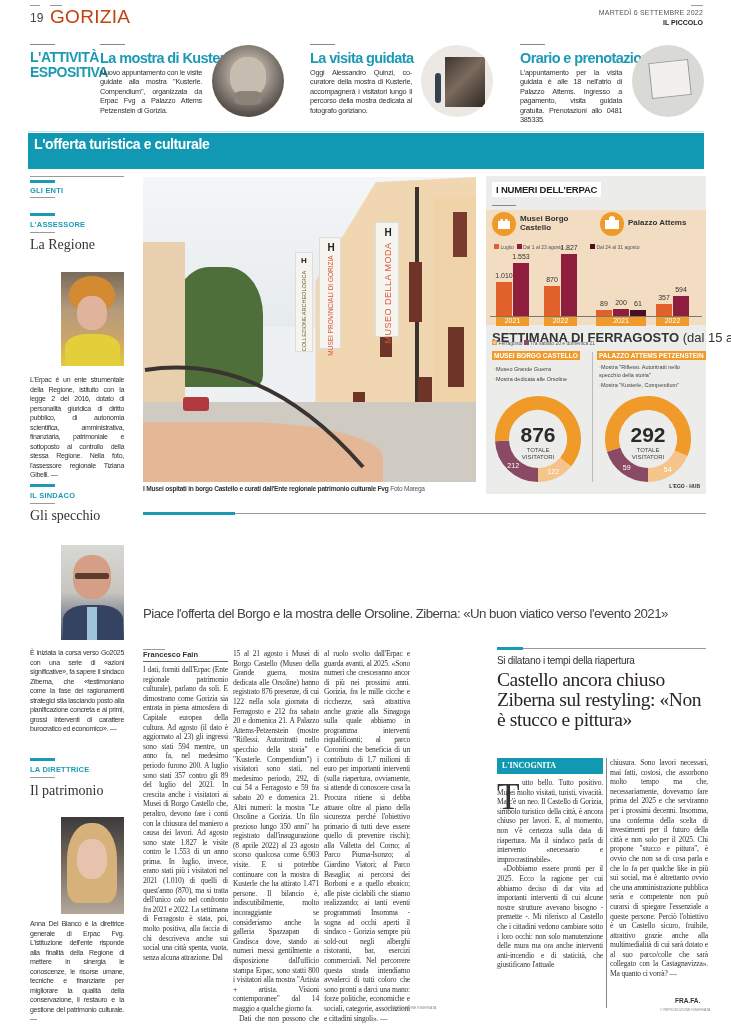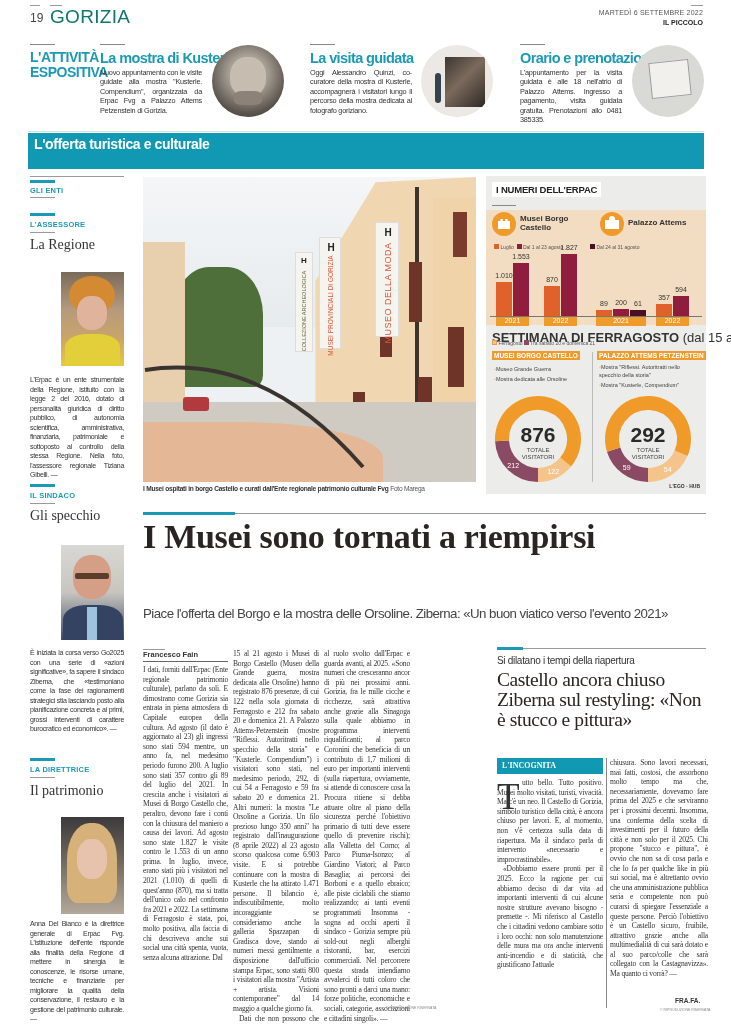--- a/index.html
+++ b/index.html
@@ -4,21 +4,21 @@
 <style>
 *{box-sizing:border-box;margin:0;padding:0}
 html,body{width:731px;height:1024px;background:#fff;overflow:hidden}
 body{position:relative;font-family:"Liberation Sans",sans-serif;color:#222}
 .abs{position:absolute}
 .rule{position:absolute;height:1px;background:#9a9a9a}
 .tealbar{position:absolute;height:3px;background:#1c9ab5}
 .serif{font-family:"Liberation Serif",serif}
 
 #pagenum{left:30px;top:11px;font-size:12px;color:#444}
-#section{left:50px;top:6px;font-size:19px;color:#0f766e;font-weight:normal;letter-spacing:0.3px}
+#section{left:50px;top:6px;font-size:19px;color:#c2410c;font-weight:normal;letter-spacing:0.3px}
 #date{right:28px;top:9px;font-size:7px;color:#555;letter-spacing:0.2px}
 #paper{right:28px;top:19px;font-size:7px;color:#222;font-weight:bold}
 
 .teaser-kicker{font-weight:bold;color:#1c9ab5;font-size:14px;line-height:15px;letter-spacing:-0.5px}
 .teaser-title{font-weight:bold;color:#1c9ab5;font-size:14.5px;letter-spacing:-0.6px;white-space:nowrap}
 .teaser-body{font-size:7.3px;line-height:9.4px;color:#333;text-align:justify;letter-spacing:-0.25px}
 .circle{position:absolute;border-radius:50%;overflow:hidden}
 
 #band{left:28px;top:133px;width:676px;height:36px;background:#1199b3}
 #band span{position:absolute;left:6px;top:3px;color:#fff;font-weight:bold;font-size:14px;letter-spacing:-0.4px}
@@ -233,21 +233,20 @@
       <text x="162" y="68" text-anchor="middle" font-size="6" font-family="Liberation Sans, sans-serif" fill="#444">VISITATORI</text>
       <text x="140.65216420545684" y="79.48740945461014" text-anchor="middle" font-size="7" font-family="Liberation Sans, sans-serif" fill="#fff">59</text>
       <text x="181.7583464982499" y="80.59331725907093" text-anchor="middle" font-size="7" font-family="Liberation Sans, sans-serif" fill="#fff">54</text>
     </svg>
   <div class="abs" style="right:6px;top:307px;font-size:5px;font-weight:bold;color:#333">L'EGO - HUB</div>
 </div>
 
 <div class="rule" style="left:143px;top:513px;width:563px"></div>
 <div class="tealbar" style="left:143px;top:512px;width:92px"></div>
 <div class="abs serif" style="left:143px;top:518px;font-size:34px;font-weight:bold;color:#2a2523;line-height:38px;letter-spacing:-0.3px;white-space:nowrap">
-  <div>I Musei sono tornati a riempirsi</div>
 </div>
 <div class="abs" style="left:143px;top:606px;font-size:13.3px;color:#444;white-space:nowrap;letter-spacing:-0.55px">Piace l'offerta del Borgo e la mostra delle Orsoline. Ziberna: «Un buon viatico verso l'evento 2021»</div>
 
 <div class="rule" style="left:143px;top:649px;width:22px"></div>
 <div class="abs" style="left:143px;top:650px;font-size:7.5px;color:#333;font-weight:bold">Francesco Fain</div>
 <div class="rule" style="left:143px;top:661px;width:85px;background:#666"></div>
 
 <div class="abs col" style="left:143px;top:665px;width:85px">
   <p>I dati, forniti dall'Erpac (Ente regionale patrimonio culturale), parlano da soli. E dimostrano come Gorizia sia entrata in piena atmosfera di Capitale europea della cultura. Ad agosto (il dato è aggiornato al 23) gli ingressi sono stati 594 mentre, un anno fa, nel medesimo periodo furono 200. A luglio sono stati 357 contro gli 89 del luglio del 2021. In crescita anche i visitatori ai Musei di Borgo Castello che, peraltro, devono fare i conti con la chiusura del maniero a causa dei lavori. Ad agosto sono state 1.827 le visite contro le 1.553 di un anno prima. In luglio, invece, erano stati più i visitatori nel 2021 (1.010) di quelli di quest'anno (870), ma si tratta dell'unico calo nel confronto fra 2021 e 2022. La settimana di Ferragosto è stata, poi, molto positiva, alla faccia di chi descriveva anche sui social una città spenta, vuota, senza alcuna attrazione. Dal</p>
 </div>

